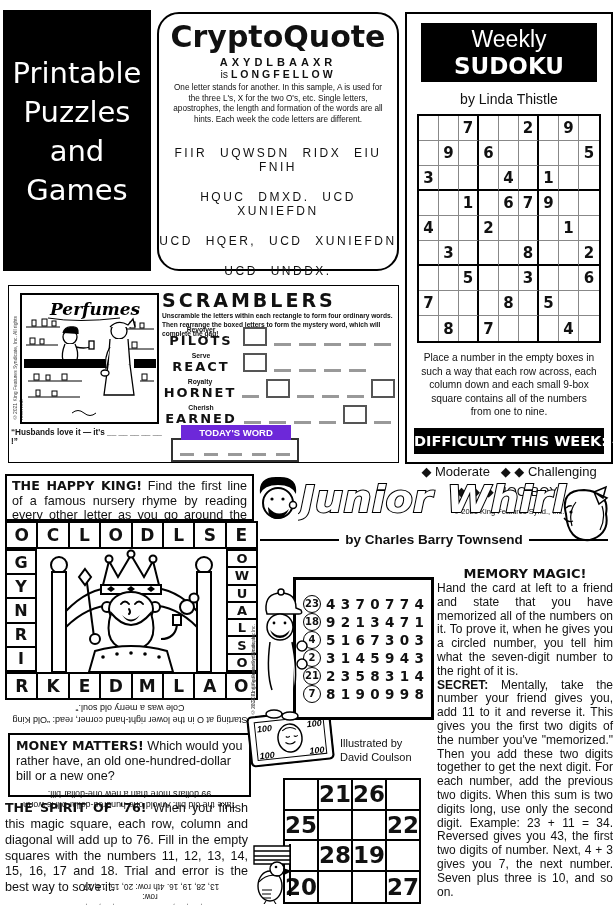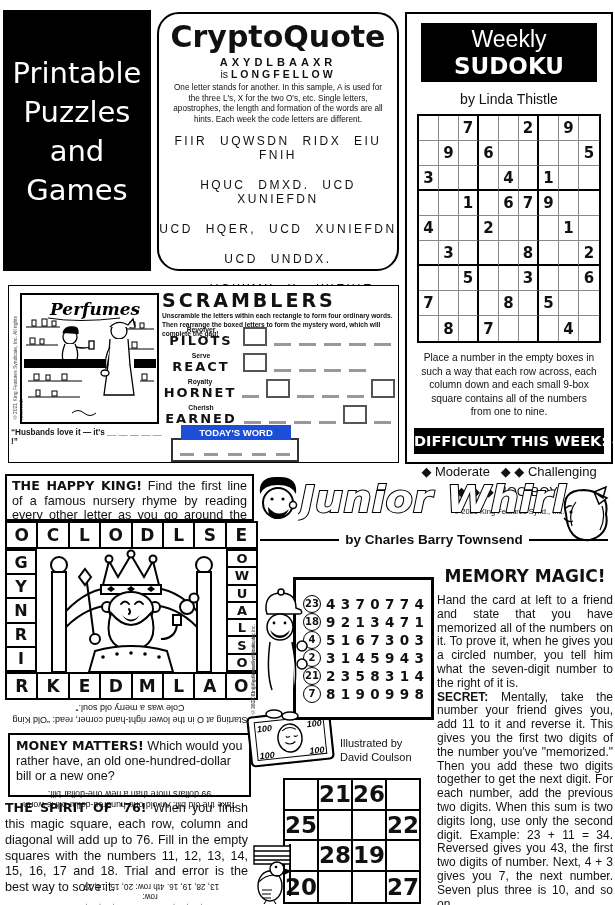--- a/index.html
+++ b/index.html
@@ -8,21 +8,21 @@
 
 .banner{position:absolute;left:3px;top:10px;width:148px;height:261px;background:#000;color:#fff;text-align:center;padding-top:44px}
 .banner-line{font-size:29px;font-weight:normal;line-height:39px;font-family:"DejaVu Sans",sans-serif}
 
 .crypto{position:absolute;left:157px;top:12px;width:242px;height:259px;border:2px solid #000;border-radius:22px;text-align:center;padding-top:5px;background:#fff}
 .cq-title{font-size:30px;font-weight:bold;font-family:"DejaVu Sans",sans-serif}
 .cq-sample{font-size:11px;font-weight:bold;letter-spacing:4px;margin-top:2px}
 .cq-is{font-size:10.5px}
 .cq-is b{letter-spacing:3px}
 .cq-instr{font-size:8.2px;line-height:1.3;margin:3px 12px 0}
-.cq-lines{margin-top:8px}
+.cq-lines{margin-top:20px}
 .cq-line{font-size:12px;letter-spacing:2.5px;word-spacing:7px;margin-bottom:16px;font-weight:500}
 .cq-copy{font-size:7.5px}
 
 .sudoku{position:absolute;left:405px;top:12px;width:208px;height:452px;border:2px solid #000;text-align:center;background:#fff}
 .su-titlebar{width:176px;margin:9px auto 0;background:#000;color:#fff;font-size:23px;padding:3px 0 2px}
 .su-w{font-weight:400}
 .su-s{font-weight:bold;font-family:"DejaVu Sans",sans-serif}
 .su-by{font-size:14px;margin:9px 0 7px}
 .su-grid{display:grid;grid-template-columns:repeat(9,20px);grid-auto-rows:25px;width:fit-content;margin:0 auto;border:2px solid #000}
 .su-cell{border-right:1px solid #888;border-bottom:1px solid #888;font-weight:bold;font-size:15px;display:flex;align-items:center;justify-content:center;font-family:"DejaVu Sans",sans-serif}
@@ -43,21 +43,21 @@
 .scram-title{position:absolute;left:153px;top:3px;font-size:19px;font-weight:bold;letter-spacing:3px;font-family:"DejaVu Sans",sans-serif}
 .scram-instr{position:absolute;left:153px;top:25px;width:234px;font-size:6.6px;font-weight:bold;line-height:1.4}
 .s-rows{position:absolute;left:153px;top:36px;width:236px}
 .s-row{display:flex;align-items:flex-end;height:26px}
 .s-left{width:78px;text-align:center}
 .s-clue{font-size:6.8px;font-weight:bold}
 .s-word{font-size:13px;font-weight:bold;letter-spacing:2px;font-family:"DejaVu Sans",sans-serif}
 .s-blanks{display:flex;align-items:flex-end;flex:1;padding-bottom:2px}
 .s-blank{width:17px;height:3px;background:#999;margin:0 4px}
 .s-box{width:24px;height:19px;border:2px solid #555;margin:0 3px;background:#fff}
-.tw-label{position:absolute;left:172px;top:139px;width:110px;height:15px;background:#1d4ed8;color:#fff;font-size:9.5px;font-weight:bold;text-align:center;line-height:15px;z-index:2}
+.tw-label{position:absolute;left:172px;top:139px;width:110px;height:15px;background:#6d28d9;color:#fff;font-size:9.5px;font-weight:bold;text-align:center;line-height:15px;z-index:2}
 .tw-box{position:absolute;left:162px;top:152px;width:128px;height:24px;border:2px solid #333;display:flex;align-items:flex-end;justify-content:center;padding-bottom:4px}
 .tw-box .s-blank{width:14px;margin:0 5px}
 
 .hk-box{position:absolute;left:5px;top:474px;width:249px;height:47px;border:2px solid #000;padding:3px 5px;font-size:12.6px;line-height:1.16;text-align:justify}
 .hk-box b,.mm-box b,.sp-text b{font-family:"DejaVu Sans",sans-serif}
 .hk-frame{position:absolute;left:5px;top:521px;width:253px;height:179px}
 .hk-strip{position:absolute;background:#000;display:grid;gap:2px;padding:2px}
 .hk-top{left:0;top:0;width:100%;height:28px;grid-template-columns:repeat(8,1fr)}
 .hk-bottom{left:0;bottom:0;width:100%;height:28px;grid-template-columns:repeat(8,1fr)}
 .hk-left{left:0;top:28px;width:32px;height:123px;grid-template-rows:repeat(5,1fr)}
@@ -88,21 +88,21 @@
 .jw-by{position:absolute;left:4px;top:64px;width:348px;display:flex;align-items:center;gap:6px;font-size:13.5px;font-weight:bold}
 .jw-by .rule{flex:1;height:2px;background:#000}
 
 .jw-copy{position:absolute;left:250px;top:565px;height:150px}
 .boypeek{position:absolute;left:258px;top:586px;width:50px;height:135px;z-index:3}
 .mcard{position:absolute;left:293px;top:577px;width:141px;height:143px;border:3px solid #000;background:#fff;display:flex;flex-direction:column;justify-content:space-evenly;padding:2px 7px;z-index:2}
 .mc-row{display:flex;align-items:center}
 .mc-circ{width:18px;height:18px;border:1.5px solid #000;border-radius:50%;font-size:10px;font-weight:bold;display:flex;align-items:center;justify-content:center;flex:0 0 auto;font-family:"DejaVu Sans",sans-serif}
 .mc-digits{flex:1;display:flex;justify-content:space-between;margin-left:5px;font-size:13.5px;font-weight:600;font-family:"DejaVu Sans",sans-serif}
 .mem{position:absolute;left:437px;top:566px;width:176px}
-.mem-title{font-size:17px;font-weight:bold;text-align:center;margin-bottom:8px;font-family:"DejaVu Sans",sans-serif}
+.mem-title{font-size:13px;font-weight:bold;text-align:center;margin-bottom:1px;font-family:"DejaVu Sans",sans-serif}
 .mem p{font-size:12px;line-height:1.15;text-align:justify}
 .bill{position:absolute;left:248px;top:712px;width:85px;height:52px;transform:rotate(-6deg);z-index:1}
 .credit{position:absolute;left:340px;top:736px;width:92px;font-size:11px;line-height:1.3}
 </style>
 </head>
 <body>
 
 <div id="page">
 
   <div class="banner">

